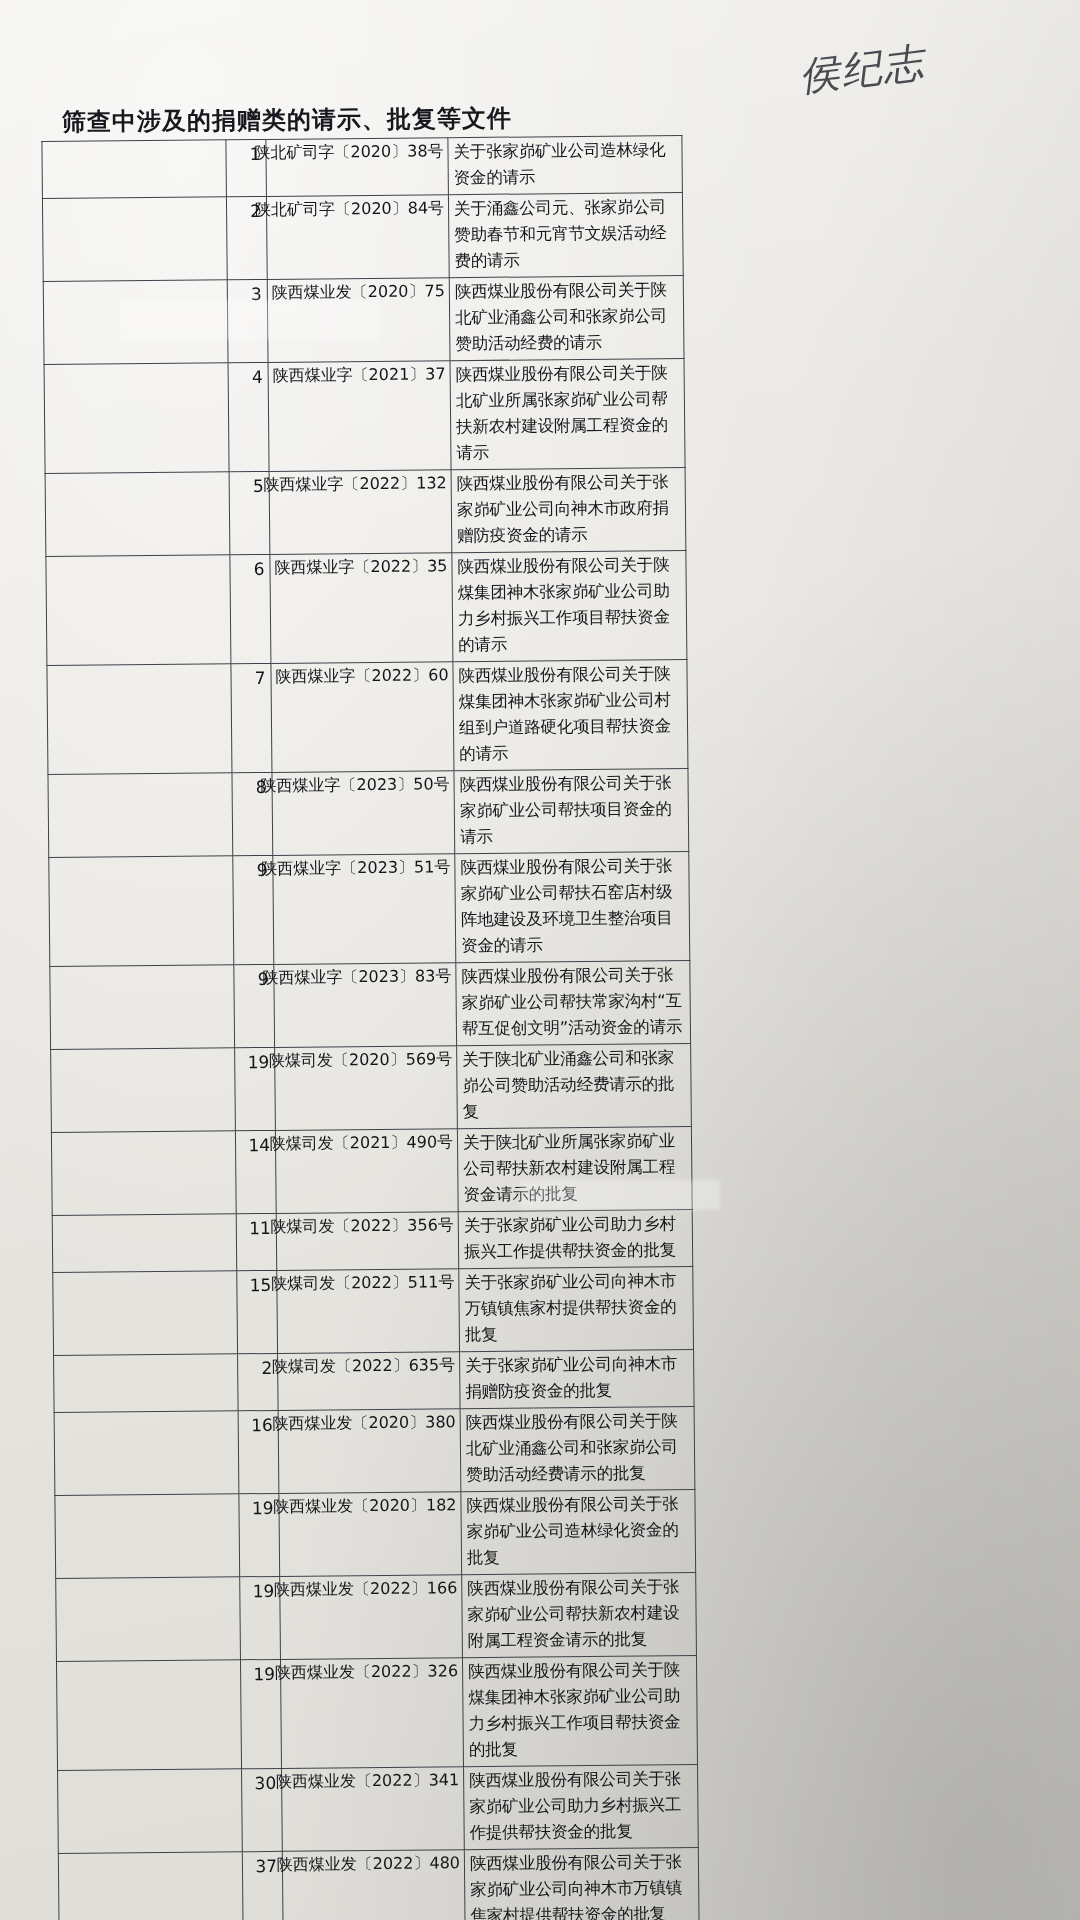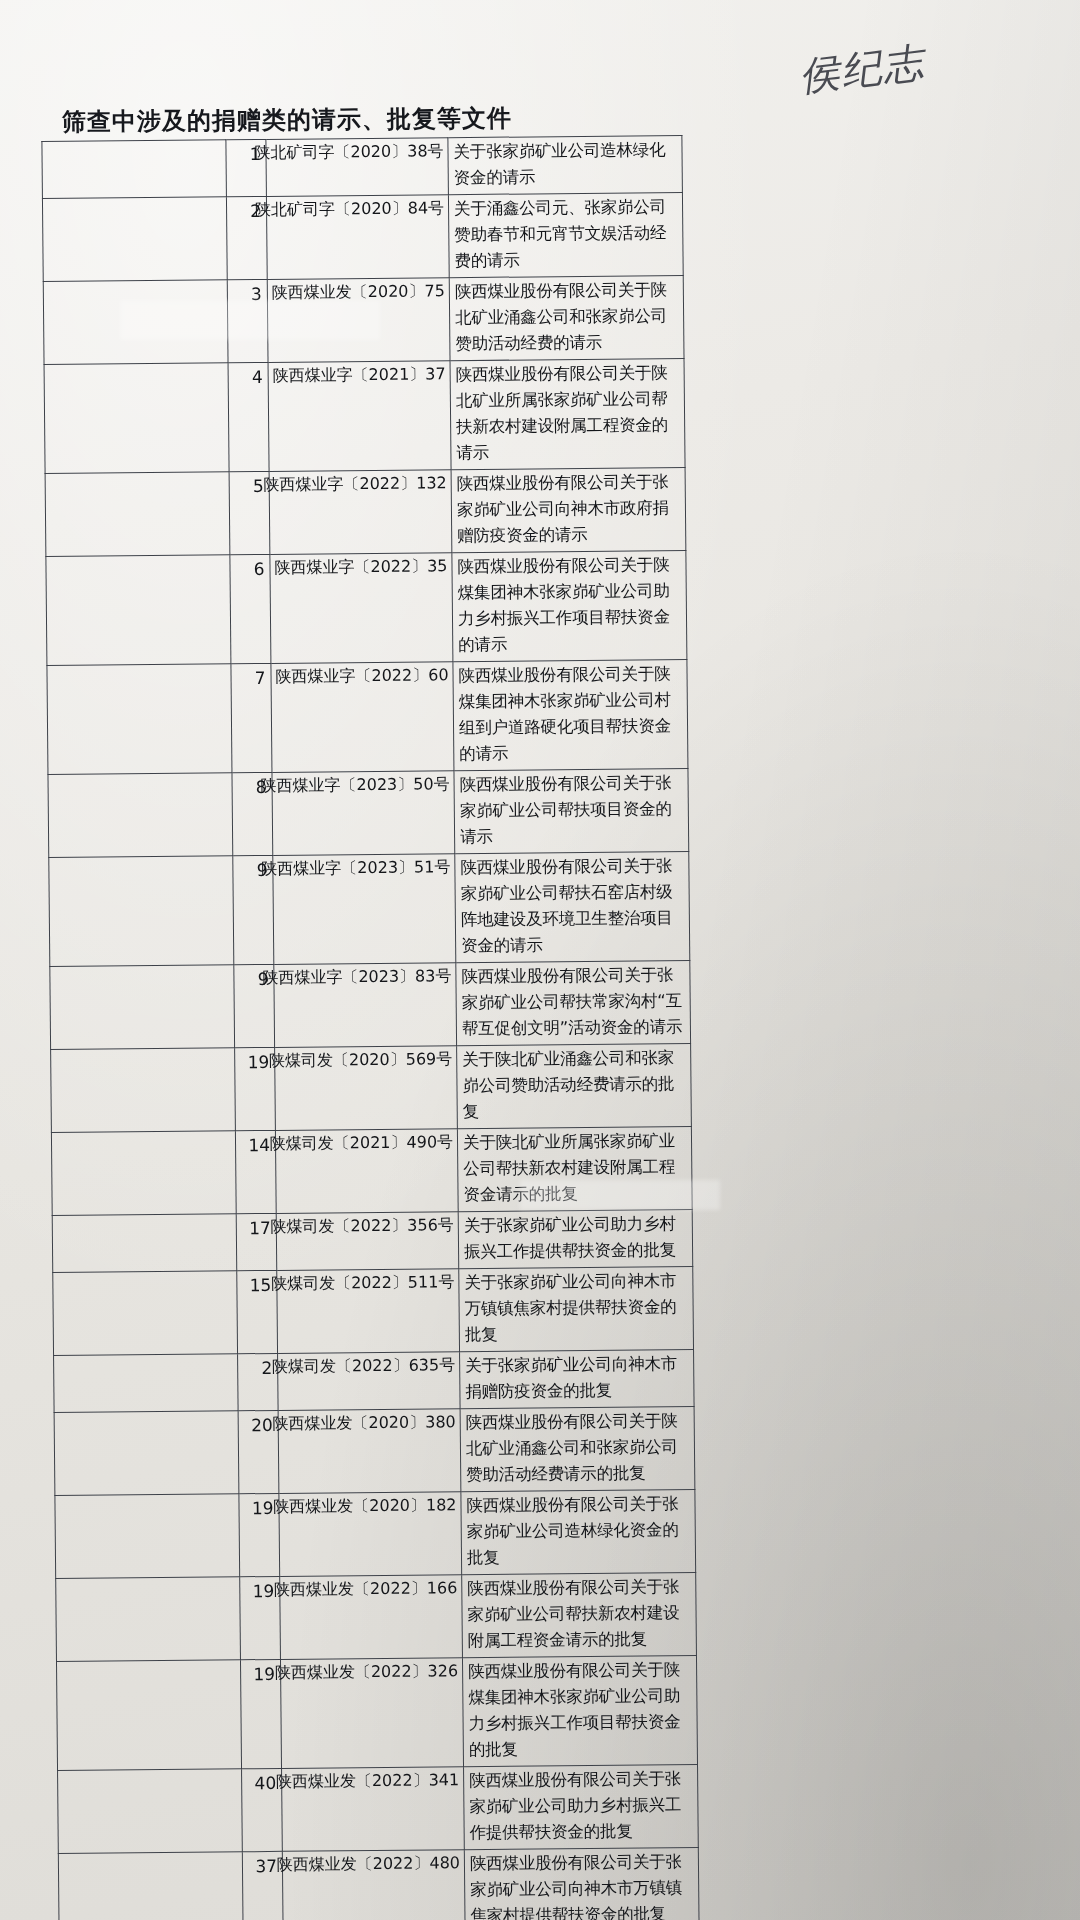--- a/index.html
+++ b/index.html
@@ -342,21 +342,21 @@
               </div>
             </td>
             <td>
               <span class="desc">关于陕北矿业所属张家峁矿业公司帮扶新农村建设附属工程资金请示的批复</span>
             </td>
           </tr>
           <tr>
             <td></td>
             <td>
               <div class="cellbox v-bot">
-                <span class="num">17</span>
+                <span class="num">11</span>
               </div>
             </td>
             <td>
               <div class="cellbox v-bot">
                 <span class="code">陕煤司发〔2022〕356号</span>
               </div>
             </td>
             <td>
               <span class="desc">关于张家峁矿业公司助力乡村振兴工作提供帮扶资金的批复</span>
             </td>
@@ -390,21 +390,21 @@
               </div>
             </td>
             <td>
               <span class="desc">关于张家峁矿业公司向神木市捐赠防疫资金的批复</span>
             </td>
           </tr>
           <tr>
             <td></td>
             <td>
               <div class="cellbox v-bot">
-                <span class="num">20</span>
+                <span class="num">16</span>
               </div>
             </td>
             <td>
               <div class="cellbox v-bot">
                 <span class="code">陕西煤业发〔2020〕380</span>
               </div>
             </td>
             <td>
               <span class="desc">陕西煤业股份有限公司关于陕北矿业涌鑫公司和张家峁公司赞助活动经费请示的批复</span>
             </td>
@@ -454,21 +454,21 @@
               </div>
             </td>
             <td>
               <span class="desc">陕西煤业股份有限公司关于陕煤集团神木张家峁矿业公司助力乡村振兴工作项目帮扶资金的批复</span>
             </td>
           </tr>
           <tr>
             <td></td>
             <td>
               <div class="cellbox v-bot">
-                <span class="num">40</span>
+                <span class="num">30</span>
               </div>
             </td>
             <td>
               <div class="cellbox v-bot">
                 <span class="code">陕西煤业发〔2022〕341</span>
               </div>
             </td>
             <td>
               <span class="desc">陕西煤业股份有限公司关于张家峁矿业公司助力乡村振兴工作提供帮扶资金的批复</span>
             </td>

